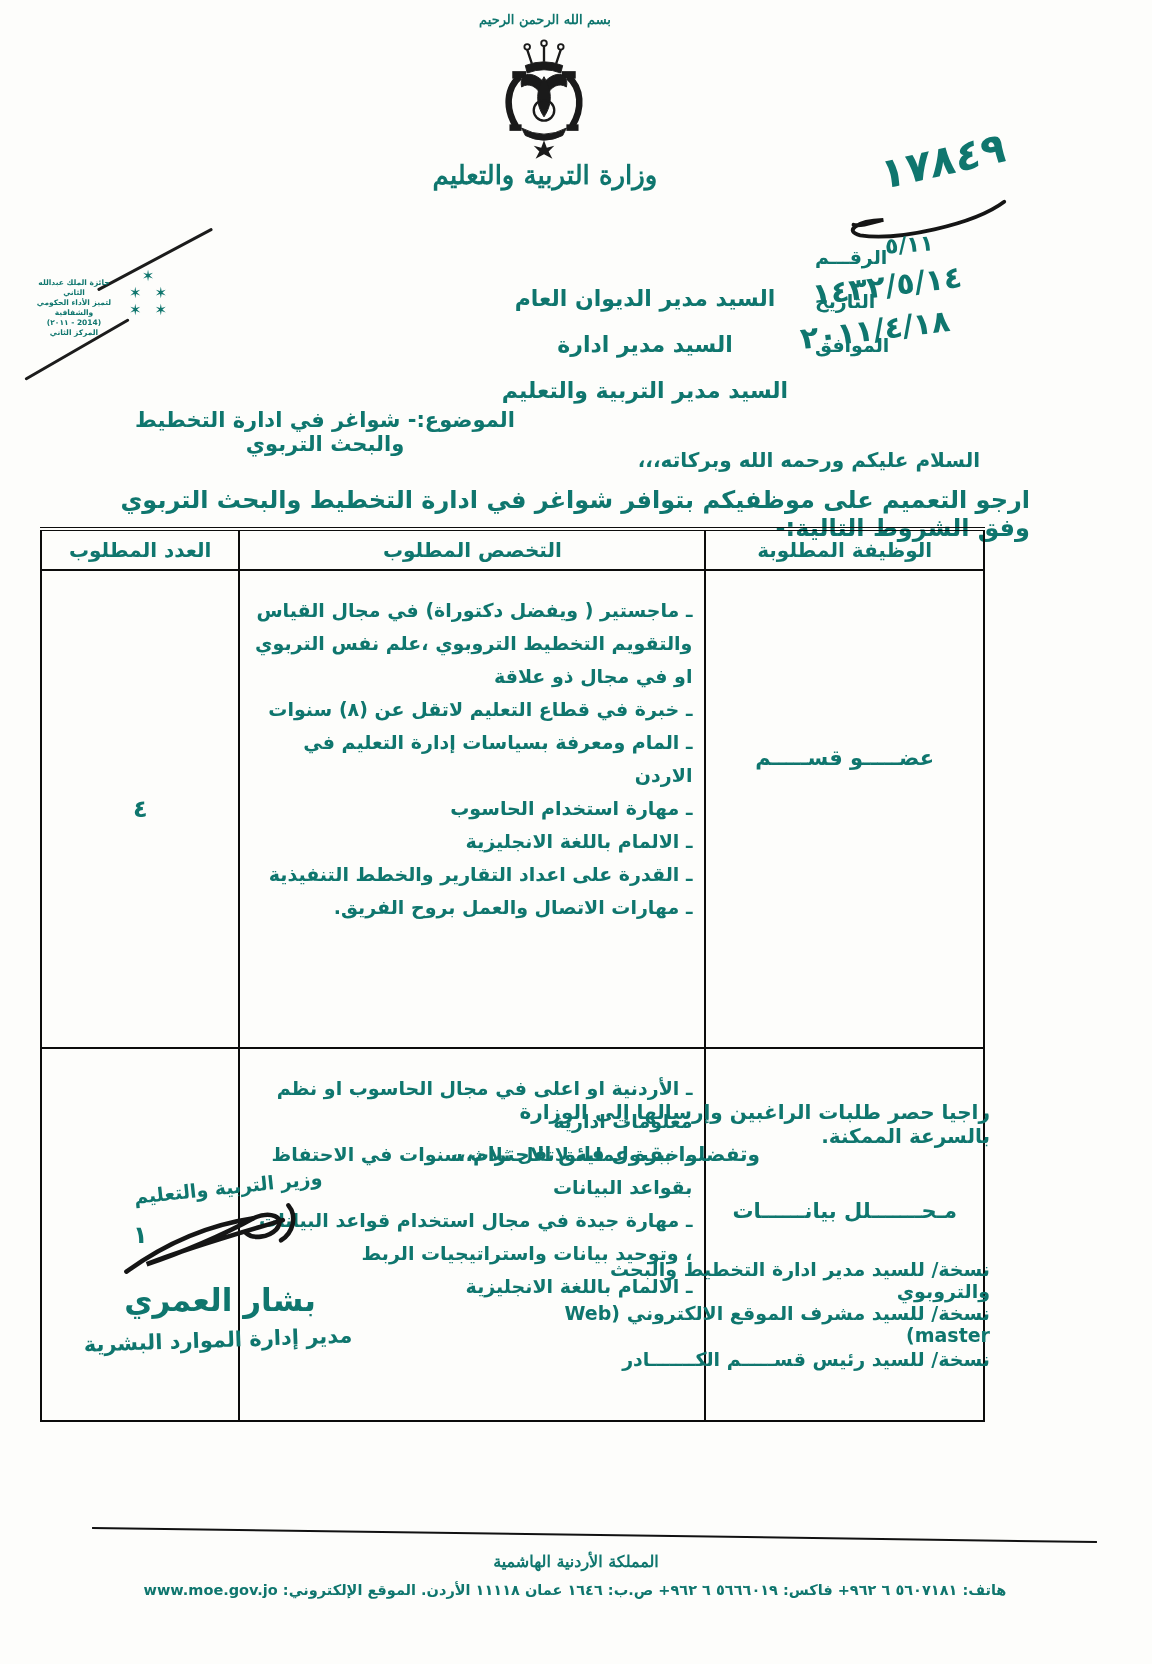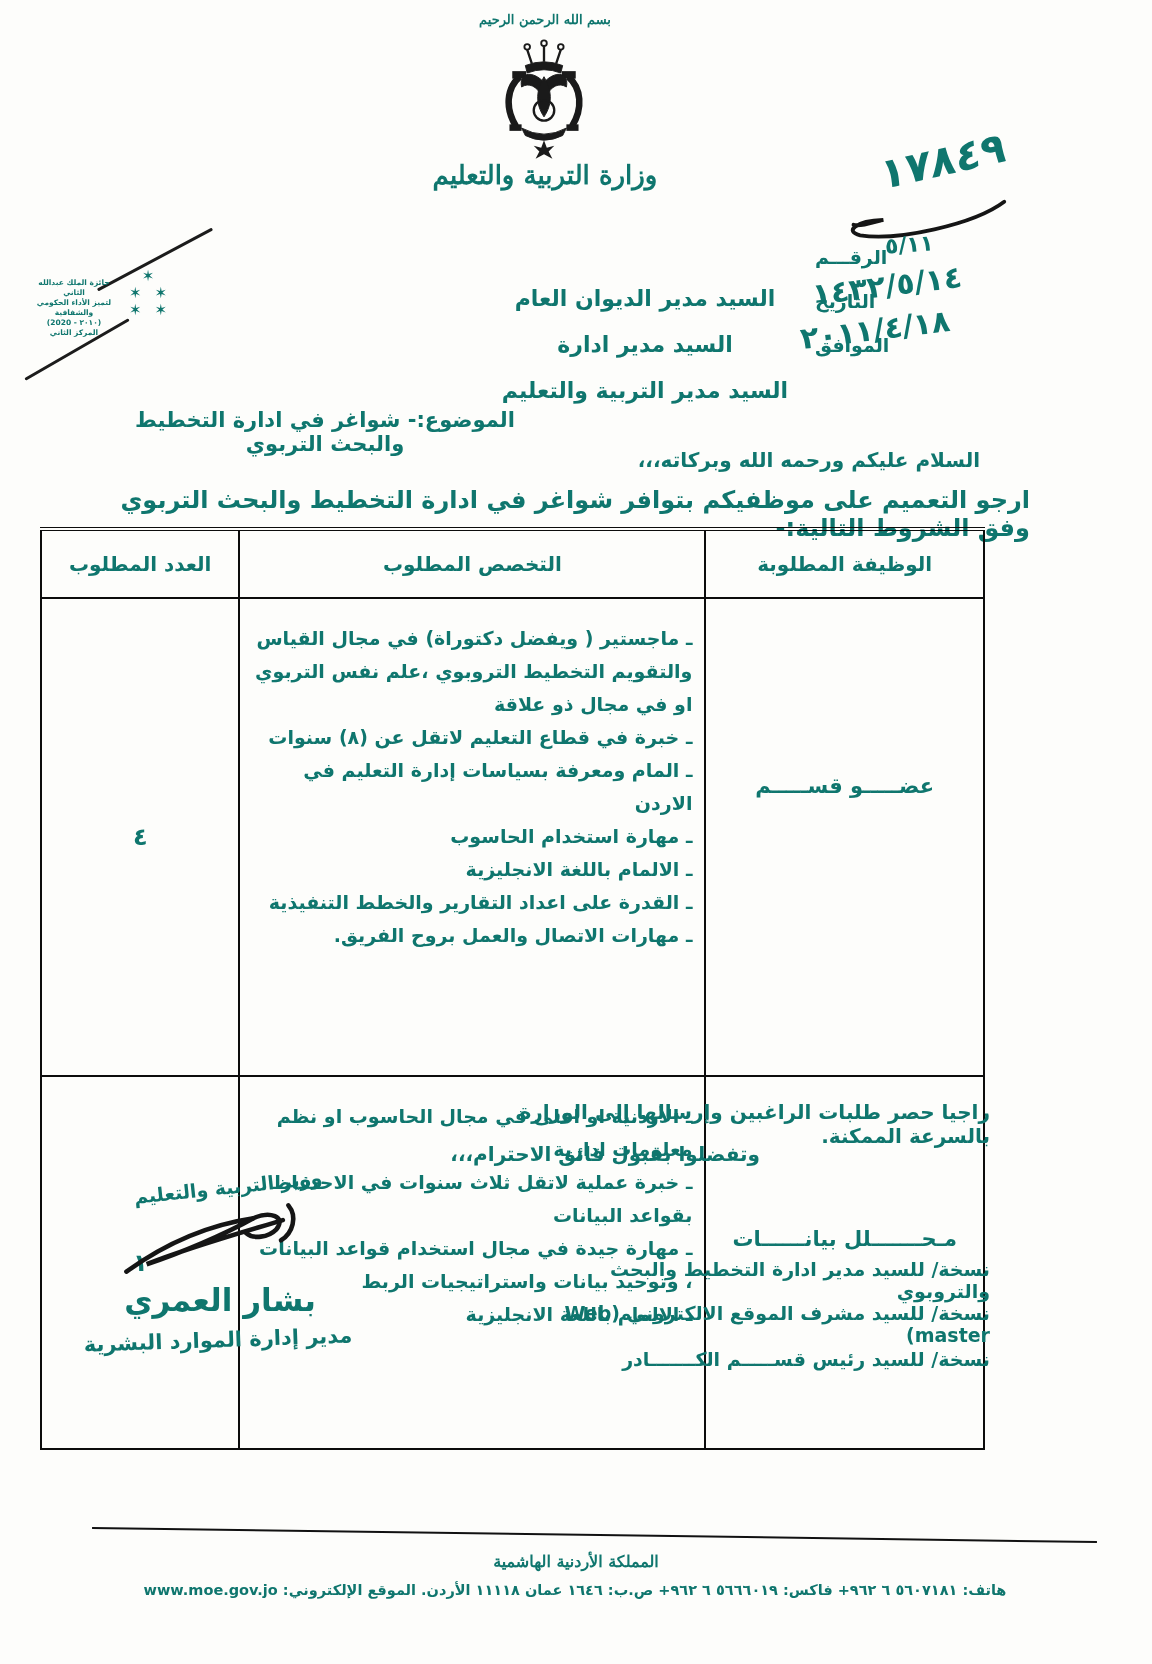--- a/index.html
+++ b/index.html
@@ -40,21 +40,21 @@
   .ps2{width:120px;top:102px;left:-18px;transform:rotate(-30deg);}
   
   .addressees{top:276px;left:430px;width:430px;text-align:center;font-size:22px;line-height:46px;font-weight:700;}
   .subject{top:408px;left:110px;width:430px;font-size:21px;font-weight:700;text-align:center;}
   .greeting{top:448px;left:620px;width:360px;font-size:20px;font-weight:700;text-align:right;}
   .bodyline{top:486px;left:85px;width:945px;font-size:24px;font-weight:700;text-align:right;}
   
   .vtable{top:527px;left:40px;width:945px;border-collapse:collapse;table-layout:fixed;}
   .vtable th,.vtable td{border:2px solid #0c0c0c;}
   .vtable{border-top:4px double #0c0c0c;}
-  .vtable th{height:34px;font-size:20px;font-weight:700;text-align:center;padding:16px 4px;margin-top:44px;}
+  .vtable th{height:34px;font-size:20px;font-weight:700;text-align:center;padding:2px 4px;margin-top:44px;}
   .col-pos{width:278px;} .col-spec{width:465px;} .col-cnt{width:198px;}
   .req-cell{vertical-align:top;padding:23px 12px;}
   .req-list{list-style:none;margin:0;padding:0;font-size:19px;line-height:33px;font-weight:700;text-align:right;}
   .pos-cell{vertical-align:top;text-align:center;font-size:21px;font-weight:700;letter-spacing:1px;}
   .pos-1{padding-top:175px;height:300px;}
   .pos-2{padding-top:150px;height:220px;margin-top:33px;}
   .cnt-cell{vertical-align:middle;text-align:center;font-size:24px;font-weight:700;}
   
   .closing1{top:1100px;left:450px;width:540px;font-size:20px;font-weight:700;text-align:right;}
   .closing2{top:1142px;left:430px;width:330px;font-size:20px;font-weight:700;text-align:right;}
@@ -124,21 +124,21 @@
   </div>
   <div class="abs hw hw-hijri">١٤٣٢/٥/١٤</div>
   <div class="abs hw hw-greg">٢٠١١/٤/١٨</div>
 
   <div class="abs stamp">
     <div class="pen-stroke ps1"></div>
     <div class="pen-stroke ps2"></div>
     <div class="stamp-text">
       <div>جائزة الملك عبدالله الثاني</div>
       <div>لتميز الأداء الحكومي والشفافية</div>
-      <div>(٢٠١٠ - 2020)</div>
+      <div>(2014 - ٢٠١١)</div>
       <div>المركز الثاني</div>
     </div>
     <div class="stamp-stars">
       <div>✶</div>
       <div>✶ ✶</div>
       <div>✶ ✶</div>
     </div>
   </div>
 
   <div class="abs addressees">

